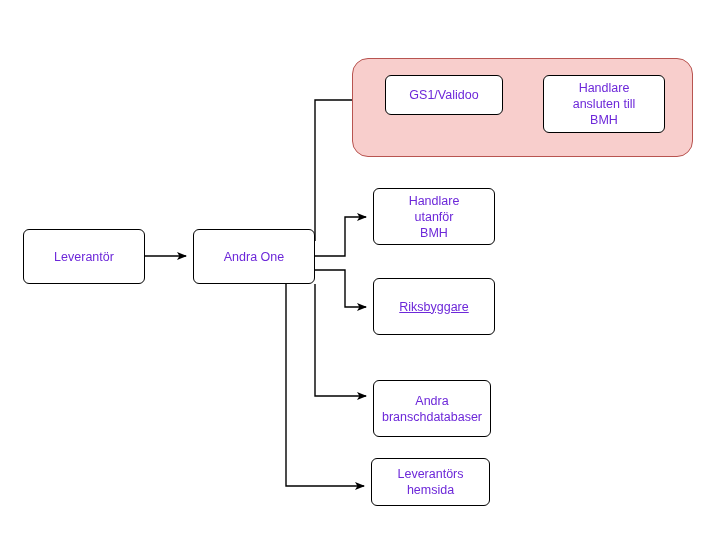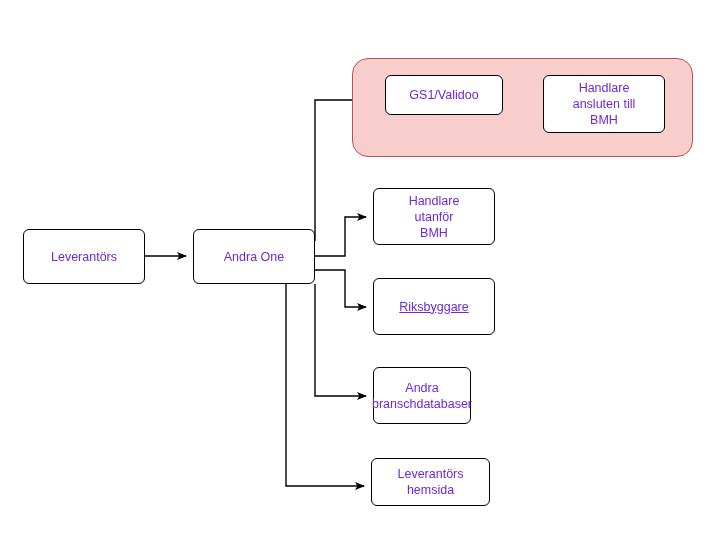--- a/index.html
+++ b/index.html
@@ -68,40 +68,40 @@
         <path d="M315,270 L345,270 L345,307 L366,307" marker-end="url(#arrowhead)" stroke="#000000"></path>
         <path d="M315,284 L315,396 L366,396" marker-end="url(#arrowhead)" stroke="#000000"></path>
         <path d="M286,284 L286,486 L364,486" marker-end="url(#arrowhead)" stroke="#000000"></path>
       </g>
   </svg>
 
   <div class="group-box" style="left: 352px; top: 58px; width: 341px; height: 99px; background: rgb(248, 206, 204); border-color: rgb(184, 84, 80);"></div>
 
   <div id="node-layer">
       <div class="node" style="left: 23px; top: 229px; width: 122px; height: 55px; background: rgb(255, 255, 255); border-color: rgb(0, 0, 0);">
-        <span class="node-label">Leverantörs</span>
+        <span class="node-label">Leverantör</span>
       </div>
       <div class="node" style="left: 193px; top: 229px; width: 122px; height: 55px; background: rgb(255, 255, 255); border-color: rgb(0, 0, 0);">
         <span class="node-label">Andra One</span>
       </div>
       <div class="node" style="left: 385px; top: 75px; width: 118px; height: 40px; background: rgb(255, 255, 255); border-color: rgb(0, 0, 0);">
         <span class="node-label">GS1/Validoo</span>
       </div>
       <div class="node" style="left: 543px; top: 75px; width: 122px; height: 58px; background: rgb(255, 255, 255); border-color: rgb(0, 0, 0);">
         <span class="node-label">Handlare ansluten till
 BMH</span>
       </div>
       <div class="node" style="left: 373px; top: 188px; width: 122px; height: 57px; background: rgb(255, 255, 255); border-color: rgb(0, 0, 0); justify-content: center;">
         <span class="node-label">Handlare utanför
 BMH</span>
       </div>
       <div class="node" style="left: 373px; top: 278px; width: 122px; height: 57px; background: rgb(255, 255, 255); border-color: rgb(0, 0, 0); text-decoration: underline;">
         <span class="node-label">Riksbyggare</span>
       </div>
-      <div class="node" style="left: 373px; top: 367px; width: 98px; height: 57px; background: rgb(255, 255, 255); border-color: rgb(0, 0, 0); text-align: center;">
+      <div class="node" style="left: 373px; top: 380px; width: 118px; height: 57px; background: rgb(255, 255, 255); border-color: rgb(0, 0, 0); text-align: center;">
         <span class="node-label">Andra
 branschdatabaser</span>
       </div>
       <div class="node" style="left: 371px; top: 458px; width: 119px; height: 48px; background: rgb(255, 255, 255); border-color: rgb(0, 0, 0);">
         <span class="node-label">Leverantörs hemsida</span>
       </div>
     </div>
 
 </div>
 

